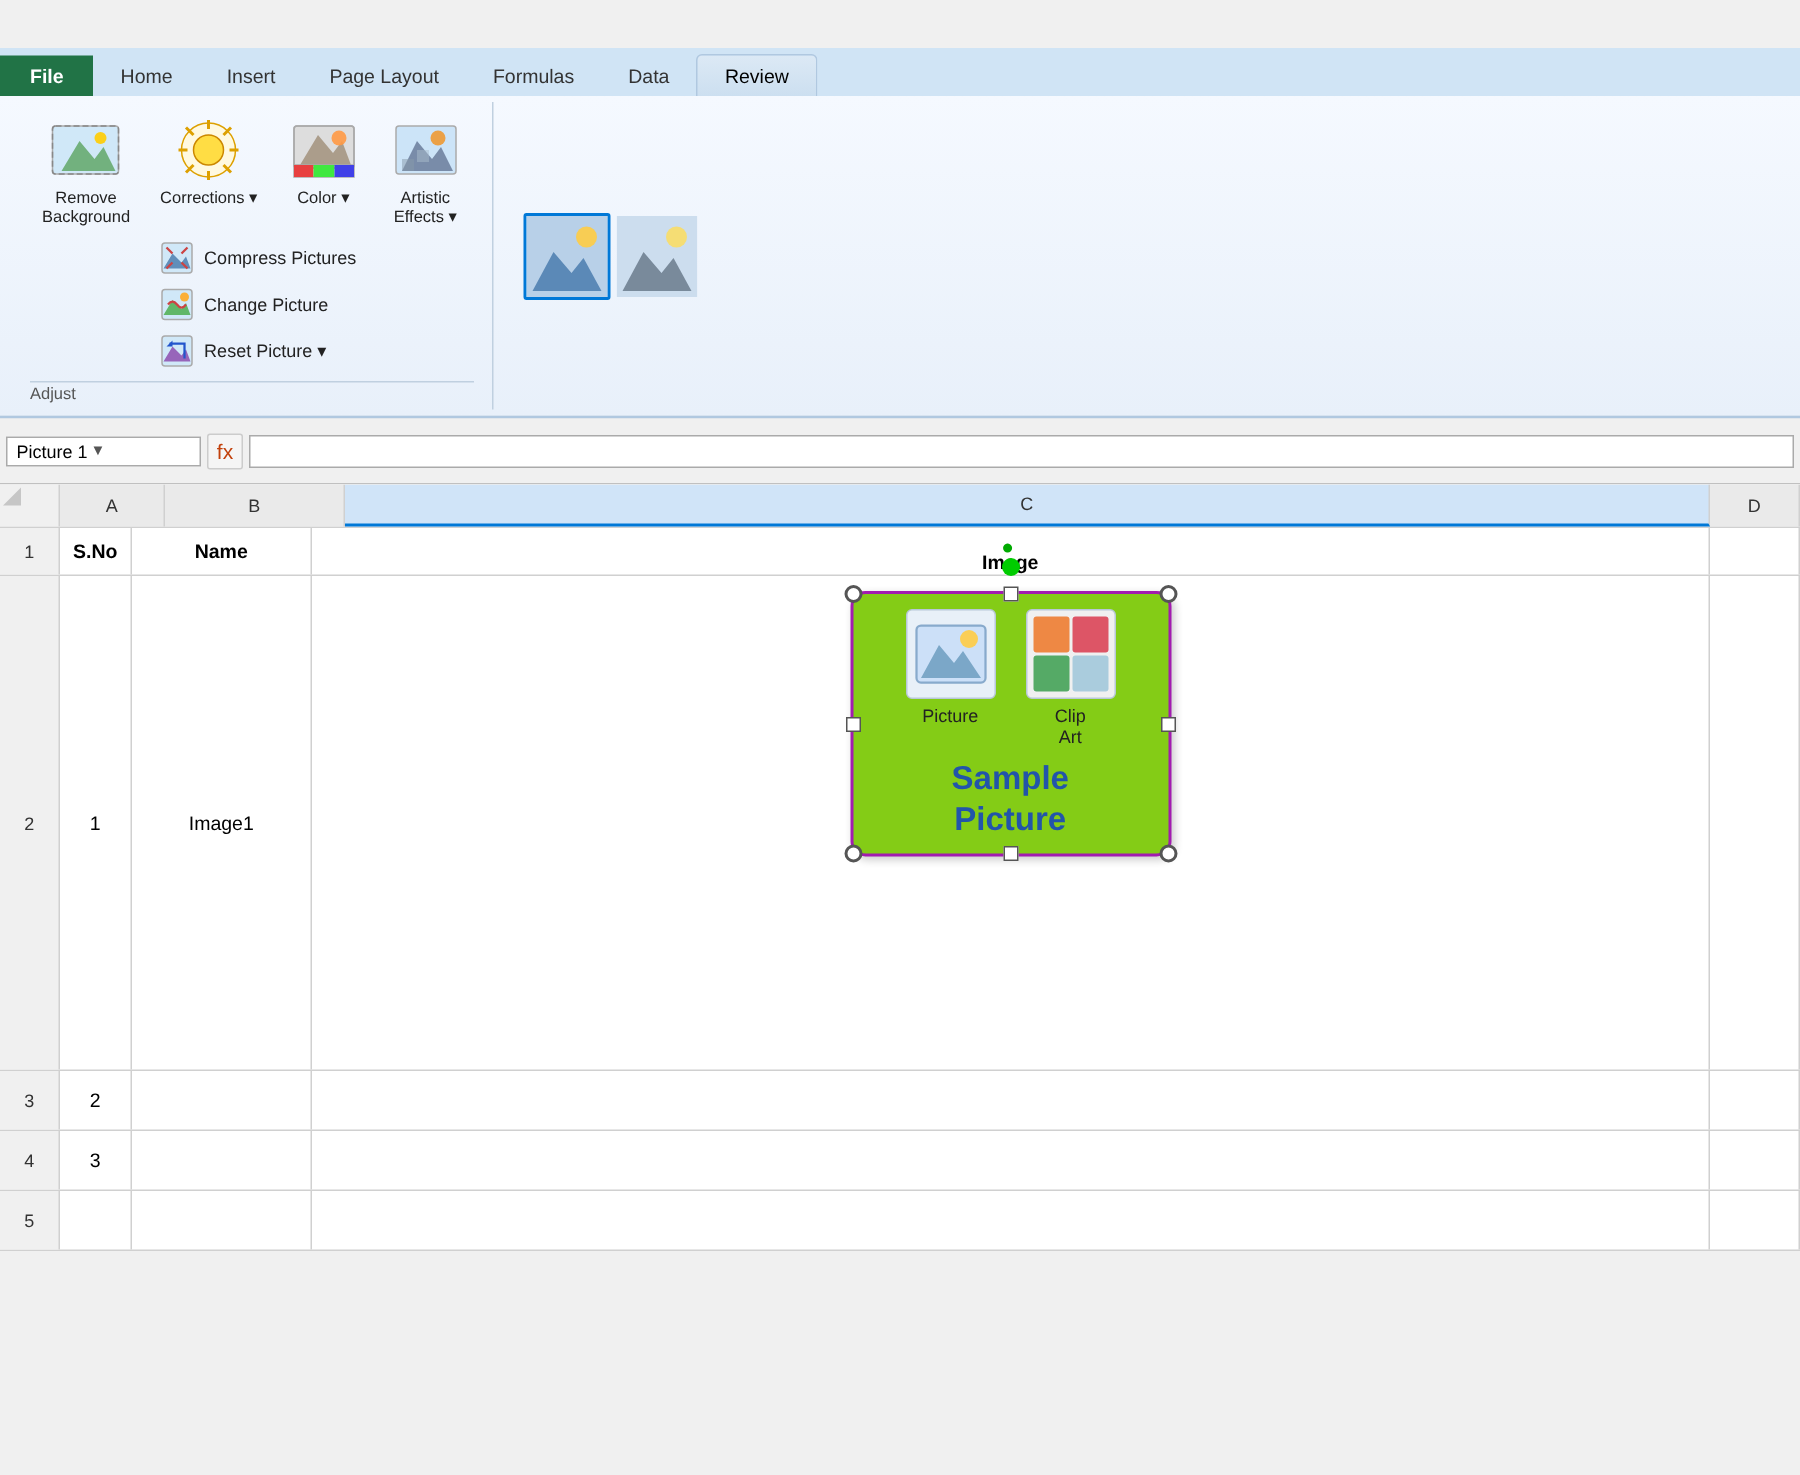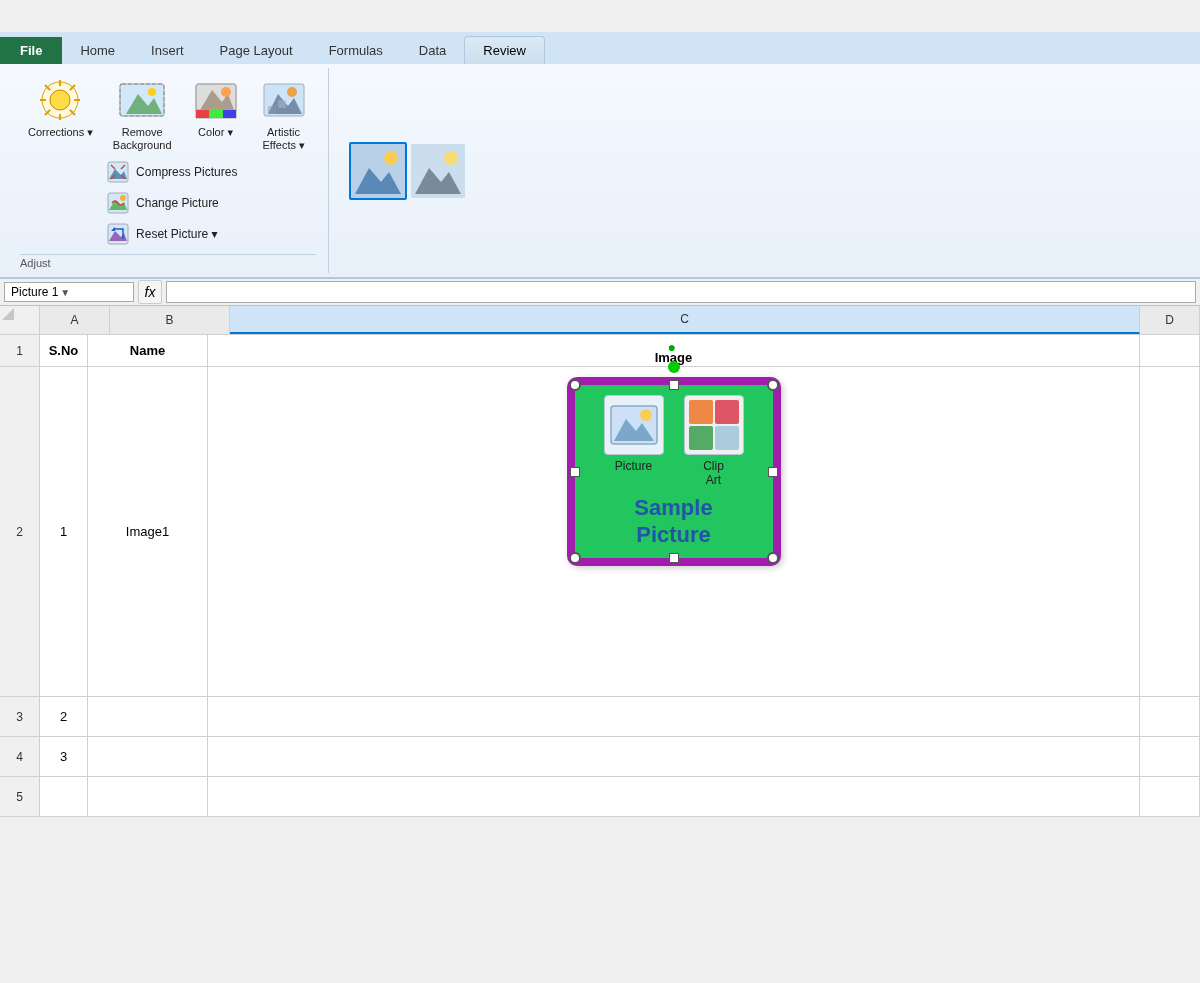--- a/index.html
+++ b/index.html
@@ -20,26 +20,26 @@
     .ribbon-btn .btn-icon { width: 48px; height: 48px; display: flex; align-items: center; justify-content: center; }
     .ribbon-btn .btn-label { font-size: 11px; color: #222; text-align: center; line-height: 1.2; margin-top: 2px; }
     .ribbon-btn-small { display: flex; flex-direction: row; align-items: center; gap: 6px; padding: 2px 6px; cursor: pointer; border-radius: 3px; white-space: nowrap; }
     .ribbon-btn-small .btn-icon-sm { width: 24px; height: 24px; display: flex; align-items: center; justify-content: center; flex-shrink: 0; }
     .ribbon-btn-small .btn-label-sm { font-size: 12px; color: #222; }
     .style-thumbnails { display: flex; flex-direction: row; gap: 2px; }
     .style-thumb { width: 58px; height: 58px; border: 2px solid transparent; border-radius: 2px; overflow: hidden; display: flex; align-items: center; justify-content: center; }
     .style-thumb.selected { border-color: #0078d7; }
 
     
-    .formula-bar { display: flex; align-items: center; background: #f0f0f0; border-bottom: 1px solid #c0c0c0; padding: 2px 4px; gap: 4px; height: 27px; }
+    .formula-bar { display: flex; align-items: center; background: #f0f0f0; border-bottom: 1px solid #c0c0c0; padding: 2px 4px; gap: 4px; height: 44px; }
     .name-box { width: 130px; padding: 2px 6px; border: 1px solid #aaa; background: white; font-size: 12px; display: flex; align-items: center; }
     .name-box-arrow { font-size: 10px; color: #555; margin-left: 2px; }
     .formula-btn { width: 24px; height: 24px; border: 1px solid #ccc; background: #f5f5f5; display: flex; align-items: center; justify-content: center; cursor: pointer; border-radius: 2px; font-size: 11px; }
     .formula-input { flex: 1; padding: 2px 4px; border: 1px solid #aaa; background: white; font-size: 13px; height: 22px; }
-    .fx-label { font-style: italic; font-size: 14px; color: #000000; }
+    .fx-label { font-size: 14px; color: #c2410c; }
 
     
     .spreadsheet { background: white; overflow: hidden; }
     .col-header-row { display: flex; border-bottom: 1px solid #d0d0d0; background: #f0f0f0; }
     .corner-cell { width: 40px; height: 28px; border-right: 1px solid #d0d0d0; background: #f0f0f0; flex-shrink: 0; }
     .col-header { height: 28px; display: flex; align-items: center; justify-content: center; border-right: 1px solid #d0d0d0; font-size: 12px; color: #333; background: #eaeaea; }
     .col-a { width: 70px; }
     .col-b { width: 120px; }
     .col-c { flex: 1; background: #d0e4f8; border-bottom: 2px solid #0078d7; }
     .col-d { width: 60px; }
@@ -53,21 +53,21 @@
     .cell-d { width: 60px; }
     .row-1 { min-height: 32px; }
     .row-2 { min-height: 330px; }
     .row-3 { min-height: 40px; }
     .row-4 { min-height: 40px; }
     .row-5 { min-height: 40px; }
     .header-cell { font-weight: bold; }
 
     
     .picture-widget-wrapper { position: absolute; top: 10px; left: 50%; transform: translateX(-50%); }
-    .picture-widget { position: relative; width: 214px; background: #22c55e; border: 8px solid #a21caf; border-radius: 10px; padding: 10px; box-shadow: 2px 2px 6px rgba(0,0,0,0.2); }
+    .picture-widget { position: relative; width: 214px; background: #84cc16; border: 2px solid #a21caf; border-radius: 10px; padding: 10px; box-shadow: 2px 2px 6px rgba(0,0,0,0.2); }
     .picture-icons { display: flex; flex-direction: row; align-items: flex-start; justify-content: center; gap: 20px; margin-bottom: 8px; }
     .picture-icon-item { display: flex; flex-direction: column; align-items: center; gap: 4px; }
     .picture-icon-box { width: 60px; height: 60px; background: #e8f0f8; border: 1px solid #b8c8d8; border-radius: 4px; display: flex; align-items: center; justify-content: center; }
     .clipart-icon-box { width: 60px; height: 60px; background: #f0f0f0; display: grid; grid-template-columns: 1fr 1fr; grid-template-rows: 1fr 1fr; gap: 2px; padding: 4px; border: 1px solid #b8c8d8; border-radius: 4px; }
     .clipart-sub { border-radius: 2px; }
     .picture-icon-label { font-size: 12px; color: #222; text-align: center; }
     .sample-picture-text { font-size: 22px; font-weight: bold; color: #2255aa; text-align: center; line-height: 1.2; }
 
     
     .handle { width: 10px; height: 10px; background: white; border: 1px solid #555; position: absolute; }
@@ -85,49 +85,49 @@
     <div class="ribbon-tab">Page Layout</div>
     <div class="ribbon-tab">Formulas</div>
     <div class="ribbon-tab">Data</div>
     <div class="ribbon-tab active">Review</div>
   </div>
 
   <div class="ribbon-content">
 
     <div class="ribbon-group">
       <div class="ribbon-buttons">
+
+        <div class="ribbon-btn">
+          <div class="btn-icon">
+            <svg width="48" height="48" viewBox="0 0 48 48">
+              <rect x="2" y="8" width="44" height="32" rx="2" fill="#d0e8f8" stroke="#aaa" stroke-width="1"></rect>
+              <polygon points="8,38 20,18 30,30 36,22 44,38" fill="#4a9a4a" opacity="0.7"></polygon>
+              <circle cx="34" cy="16" r="4" fill="#ffcc00" opacity="0.9"></circle>
+              <rect x="2" y="8" width="44" height="32" rx="2" fill="none" stroke="#888" stroke-width="1" stroke-dasharray="4,2"></rect>
+            </svg>
+          </div>
+          <div class="btn-label">Remove<br>Background</div>
+        </div>
 
         <div class="ribbon-btn">
           <div class="btn-icon">
             <svg width="44" height="44" viewBox="0 0 44 44">
               <circle cx="22" cy="22" r="18" fill="#fff9e0" stroke="#dda000" stroke-width="1"></circle>
               <circle cx="22" cy="22" r="10" fill="#ffdd44" stroke="#cc8800" stroke-width="1"></circle>
               <line x1="22" y1="2" x2="22" y2="8" stroke="#dda000" stroke-width="2"></line>
               <line x1="22" y1="36" x2="22" y2="42" stroke="#dda000" stroke-width="2"></line>
               <line x1="2" y1="22" x2="8" y2="22" stroke="#dda000" stroke-width="2"></line>
               <line x1="36" y1="22" x2="42" y2="22" stroke="#dda000" stroke-width="2"></line>
               <line x1="7" y1="7" x2="12" y2="12" stroke="#dda000" stroke-width="2"></line>
               <line x1="32" y1="32" x2="37" y2="37" stroke="#dda000" stroke-width="2"></line>
               <line x1="37" y1="7" x2="32" y2="12" stroke="#dda000" stroke-width="2"></line>
               <line x1="7" y1="37" x2="12" y2="32" stroke="#dda000" stroke-width="2"></line>
             </svg>
           </div>
           <div class="btn-label">Corrections ▾</div>
-        </div>
-
-        <div class="ribbon-btn">
-          <div class="btn-icon">
-            <svg width="48" height="48" viewBox="0 0 48 48">
-              <rect x="2" y="8" width="44" height="32" rx="2" fill="#d0e8f8" stroke="#aaa" stroke-width="1"></rect>
-              <polygon points="8,38 20,18 30,30 36,22 44,38" fill="#4a9a4a" opacity="0.7"></polygon>
-              <circle cx="34" cy="16" r="4" fill="#ffcc00" opacity="0.9"></circle>
-              <rect x="2" y="8" width="44" height="32" rx="2" fill="none" stroke="#888" stroke-width="1" stroke-dasharray="4,2"></rect>
-            </svg>
-          </div>
-          <div class="btn-label">Remove<br>Background</div>
         </div>
 
         <div class="ribbon-btn">
           <div class="btn-icon">
             <svg width="44" height="44" viewBox="0 0 44 44">
               <rect x="2" y="6" width="40" height="28" rx="2" fill="#ddd" stroke="#aaa" stroke-width="1"></rect>
               <polygon points="6,32 18,12 28,24 34,16 40,32" fill="#8b7355" opacity="0.6"></polygon>
               <circle cx="32" cy="14" r="5" fill="#ff9944" opacity="0.9"></circle>
               <rect x="2" y="6" width="40" height="28" rx="2" fill="none" stroke="#aaa" stroke-width="1"></rect>
               <rect x="2" y="32" width="40" height="8" rx="0" fill="none" stroke="#aaa" stroke-width="1"></rect>

